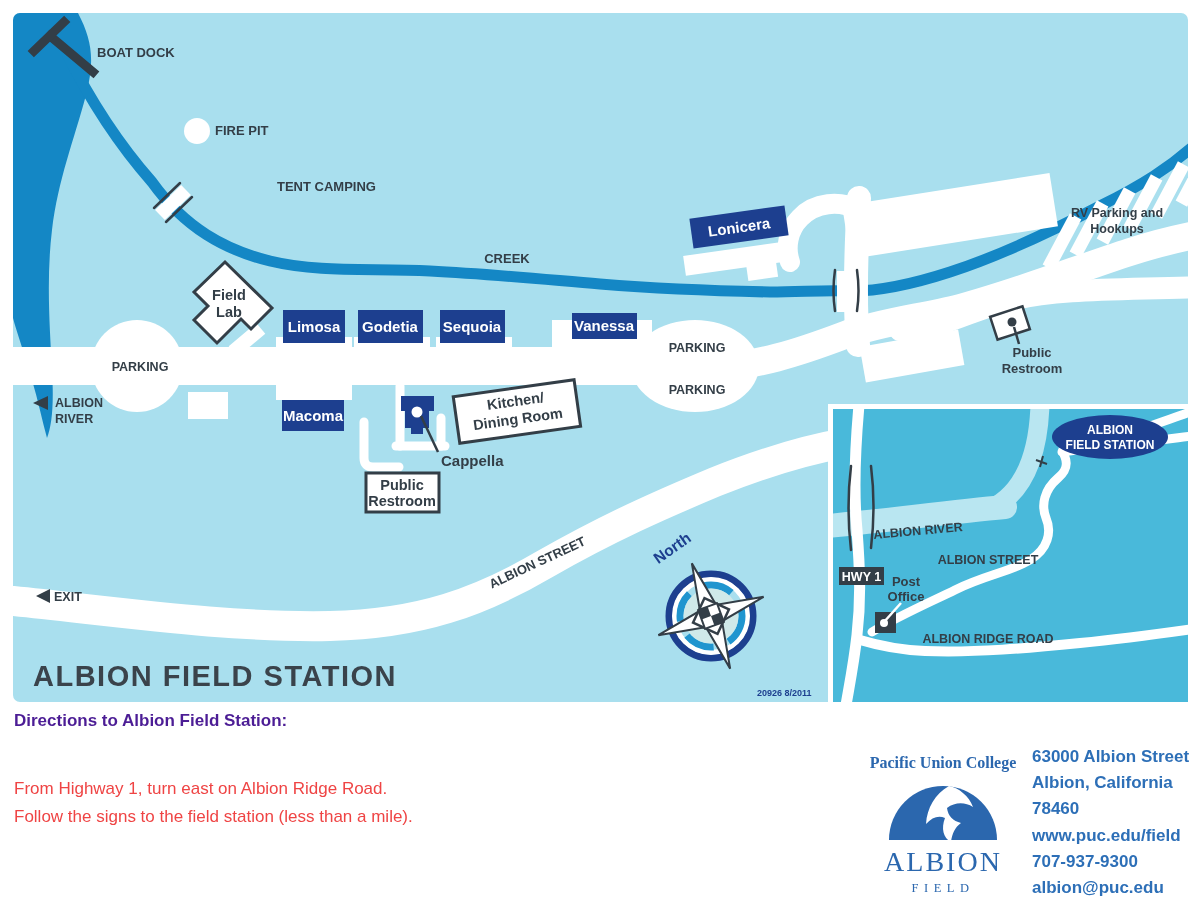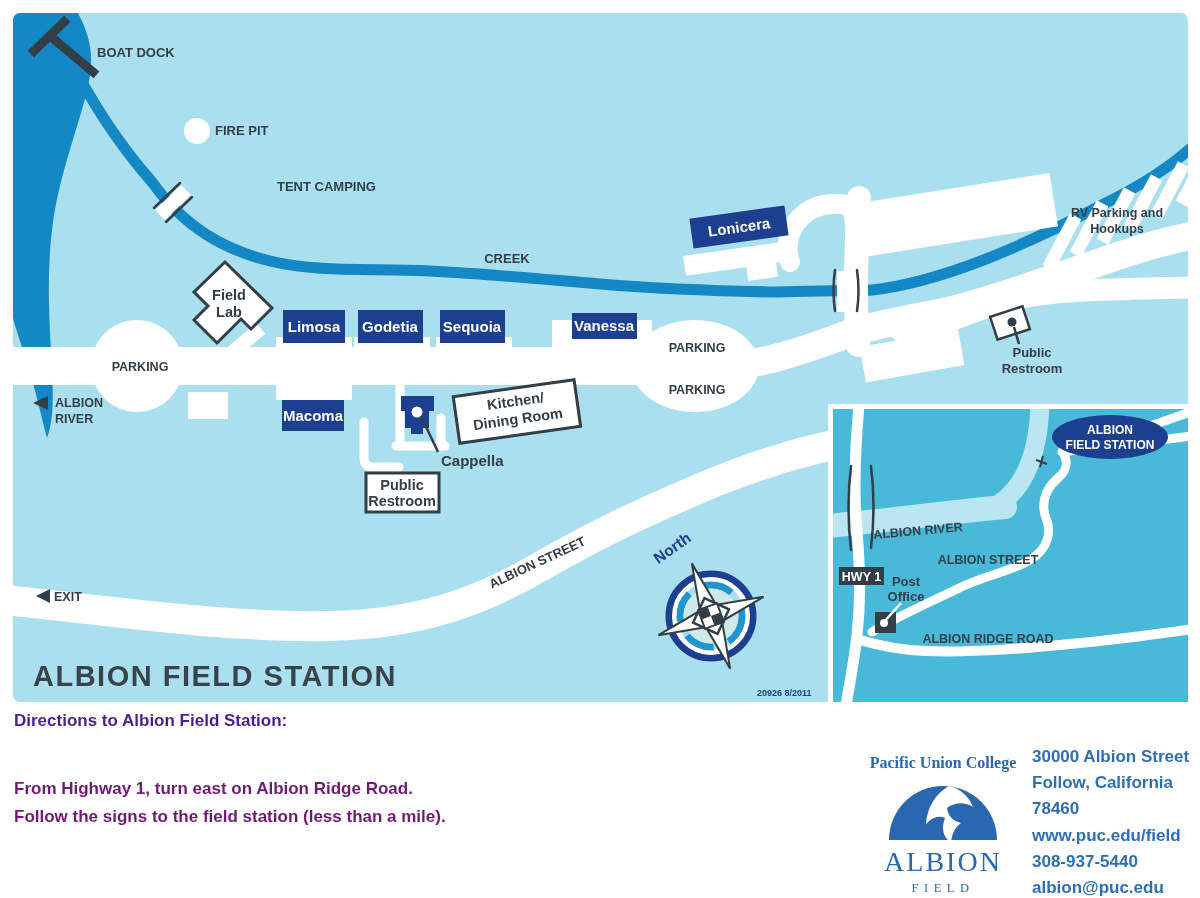--- a/index.html
+++ b/index.html
@@ -8,21 +8,21 @@
   svg text{font-family:"Liberation Sans",sans-serif;}
   .ml{font-weight:bold;fill:#333e47;}          
   .bl{font-weight:bold;fill:#ffffff;}          
   .nv{font-weight:bold;fill:#1d3f8f;}          
   .title{font-weight:bold;fill:#3a434b;letter-spacing:1.5px;}
   
   .directions{position:absolute;left:14px;}
   .dir-head{top:711px;color:#4c1d95;font-size:17px;font-weight:bold;}
   .dir-line1{top:779px;}
   .dir-line2{top:807px;text-align:right;}
-  .dir-body{color:#701a75;font-size:17px;font-weight:bold;}
+  .dir-body{color:#ef4444;font-size:17px;font-weight:normal;}
   .logo-block{position:absolute;left:863px;top:754px;width:160px;text-align:center;color:#2b67ae;}
   .logo-college{font-family:"Liberation Serif",serif;font-weight:bold;font-size:16px;}
   .logo-dome{margin-top:2px;}
   .logo-name{font-family:"Liberation Serif",serif;font-size:28px;letter-spacing:2px;margin-top:0px;}
   .logo-sub{font-family:"Liberation Serif",serif;font-size:12.5px;letter-spacing:5.5px;margin-top:3px;}
   .contact{position:absolute;left:1032px;top:744px;color:#2d6fb7;font-size:17px;
            font-weight:bold;line-height:26.2px;}
 </style>
 </head>
 <body>
@@ -244,21 +244,21 @@
     <svg width="108" height="68" viewBox="0 0 108 68">
       <path d="M0,66 A54,54 0 0 1 108,66 Z" fill="#2b67ae"></path>
       <path d="M60,12 C46,20 38,34 37,50 C43,43 50,41 56,44 C52,54 54,64 62,68 C63,60 66,53 72,49 C64,47 59,42 58,34 C66,28 76,28 84,33 C80,22 70,14 60,12 Z" fill="#ffffff"></path>
     </svg>
   </div>
   <div class="logo-name">ALBION</div>
   <div class="logo-sub">FIELD STATION</div>
 </div>
 
 <div class="contact">
-  <div>30000 Albion Street</div>
-  <div>Follow, California</div>
+  <div>63000 Albion Street</div>
+  <div>Albion, California</div>
   <div>78460</div>
   <div>www.puc.edu/field</div>
-  <div>308-937-5440</div>
+  <div>707-937-9300</div>
   <div>albion@puc.edu</div>
 </div>
 
 </div>
 
 </body></html>

